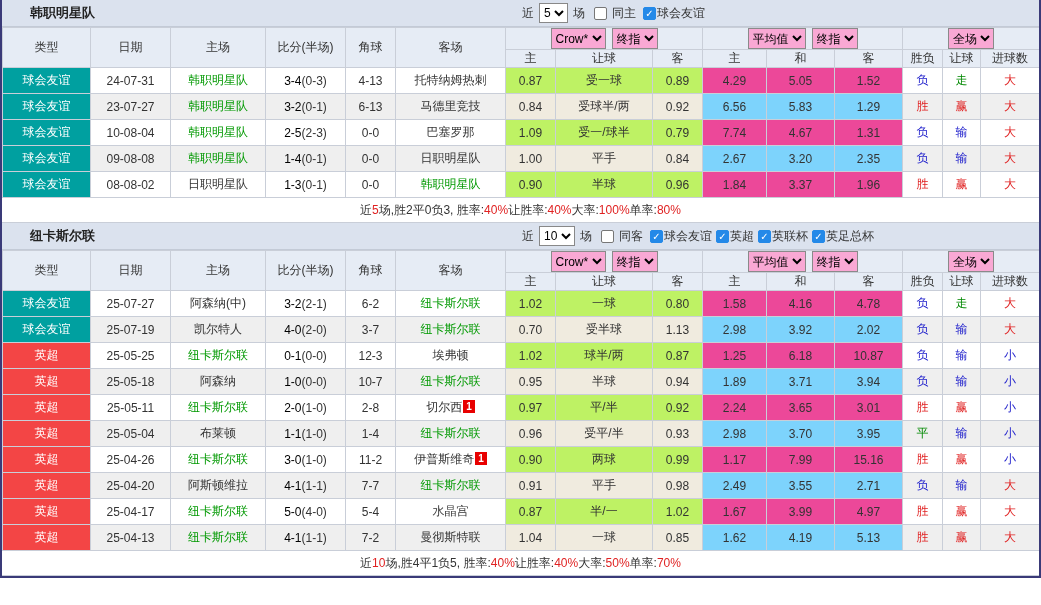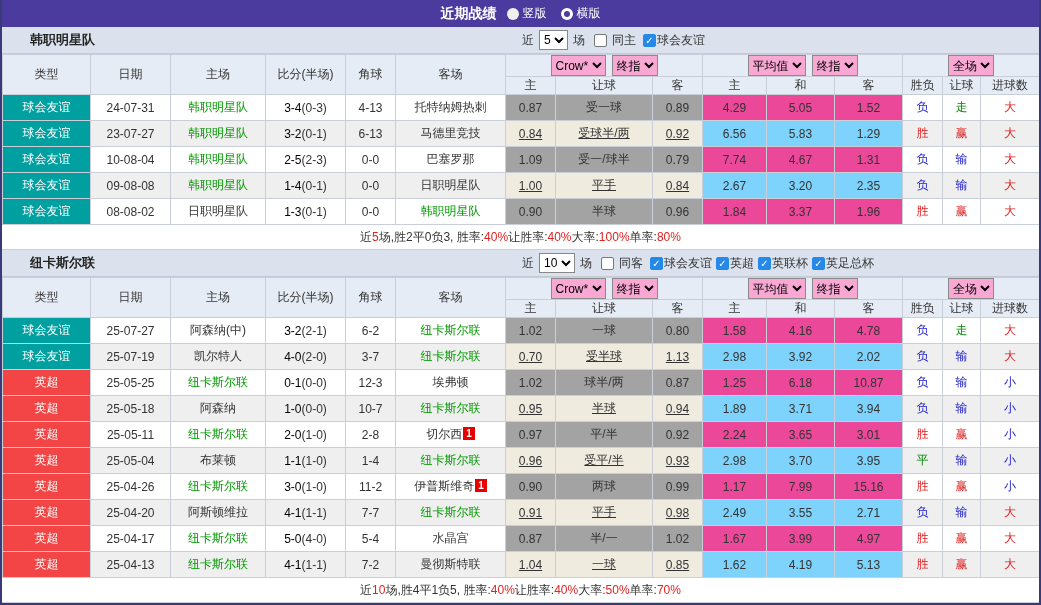--- a/index.html
+++ b/index.html
@@ -27,22 +27,22 @@
 
   
   table { table-layout:fixed; width:1037px; border-collapse:collapse; font-size:12px; color:#333; }
   th, td { border:1px solid #c9ced8; text-align:center; overflow:hidden; white-space:nowrap; }
   thead th { background:#e6ecf5; font-weight:normal; }
   .hrow1 th { height:22px; }
   .hrow2 th { height:18px; }
   thead select { height:21px; font-size:12px; border:1px solid #8a8a8a; background:#f9a8d4; margin:0 3px; }
   tbody td { height:26px; background:#fff; }
   tr.alt td { background:#efefef; }
-  td.cream { background:#a3a3a3; }
-  tr.alt td.cream { background:#f0ebdf;text-decoration:underline; }
+  td.cream { background:#bef264; }
+  tr.alt td.cream { background:#f0ebdf; }
   td.pale { background:#ec4899; }
   tr.alt td.pale { background:#7dd3fc; }
   td.type { color:#fff; }
   td.type.friendly { background:#00a0a0 !important; }
   td.type.epl { background:#f34545 !important; }
   .ft { color:#000000; }
   .team { color:#333; cursor:pointer; }
   .team.hl { color:#009900; }
   .badge { display:inline-block; background:#e80000; color:#fff; font-size:10px; font-weight:bold; line-height:13px; padding:0 3px; margin-left:1px; vertical-align:1px; }
   .c-r { color:#e02222; }
@@ -50,33 +50,20 @@
   .c-g { color:#008800; }
 
   .summary { height:25px; border-bottom:1px solid #c9ced8; display:flex; align-items:center; justify-content:center; font-size:12px; color:#333; background:#fff; }
   .summary .red { color:#e02222; }
 </style>
 </head>
 <body>
 
 <div class="page">
 
-  <div class="title-bar">
-    <span class="ttl">近期战绩</span>
-    <span class="radio-group">
-      <span class="radio-opt">
-        <span class="radio filled"></span>
-        <span>竖版</span>
-      </span>
-      <span class="radio-opt">
-        <span class="radio ring"></span>
-        <span>横版</span>
-      </span>
-    </span>
-  </div>
 
   <div>
     <div class="section-bar">
       <span class="team-name">韩职明星队</span>
       <span class="filters">
         <span>近</span>
         <select><option>5</option></select>
         <span>场</span>
         <span class="cb"></span>
         <span>同主</span>

